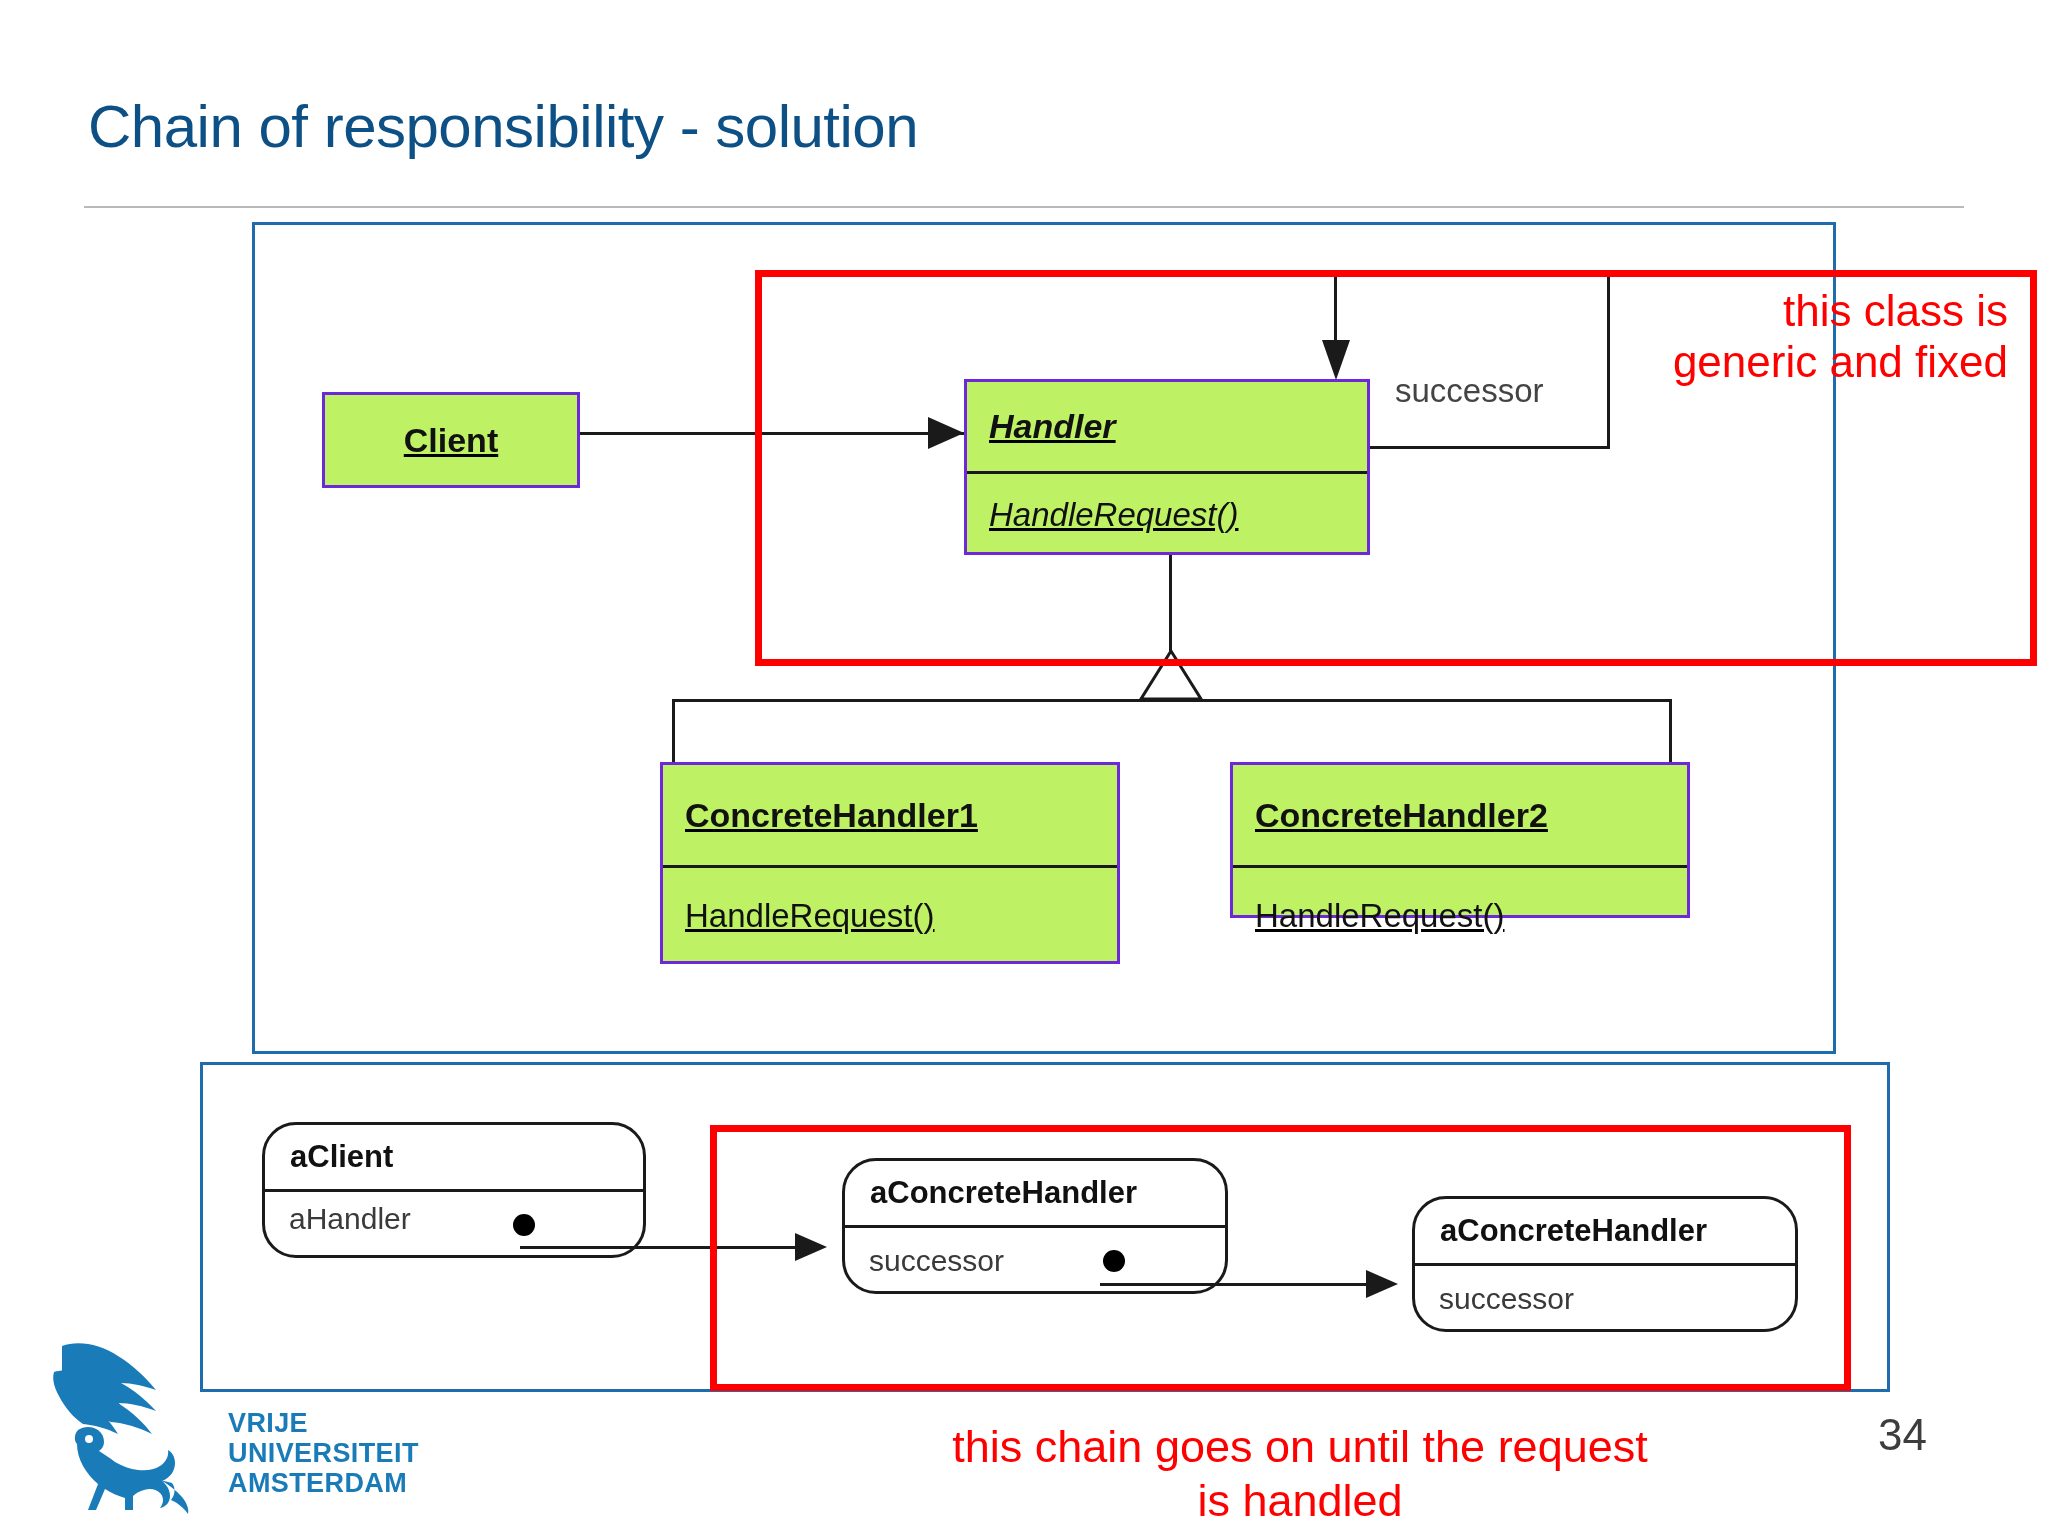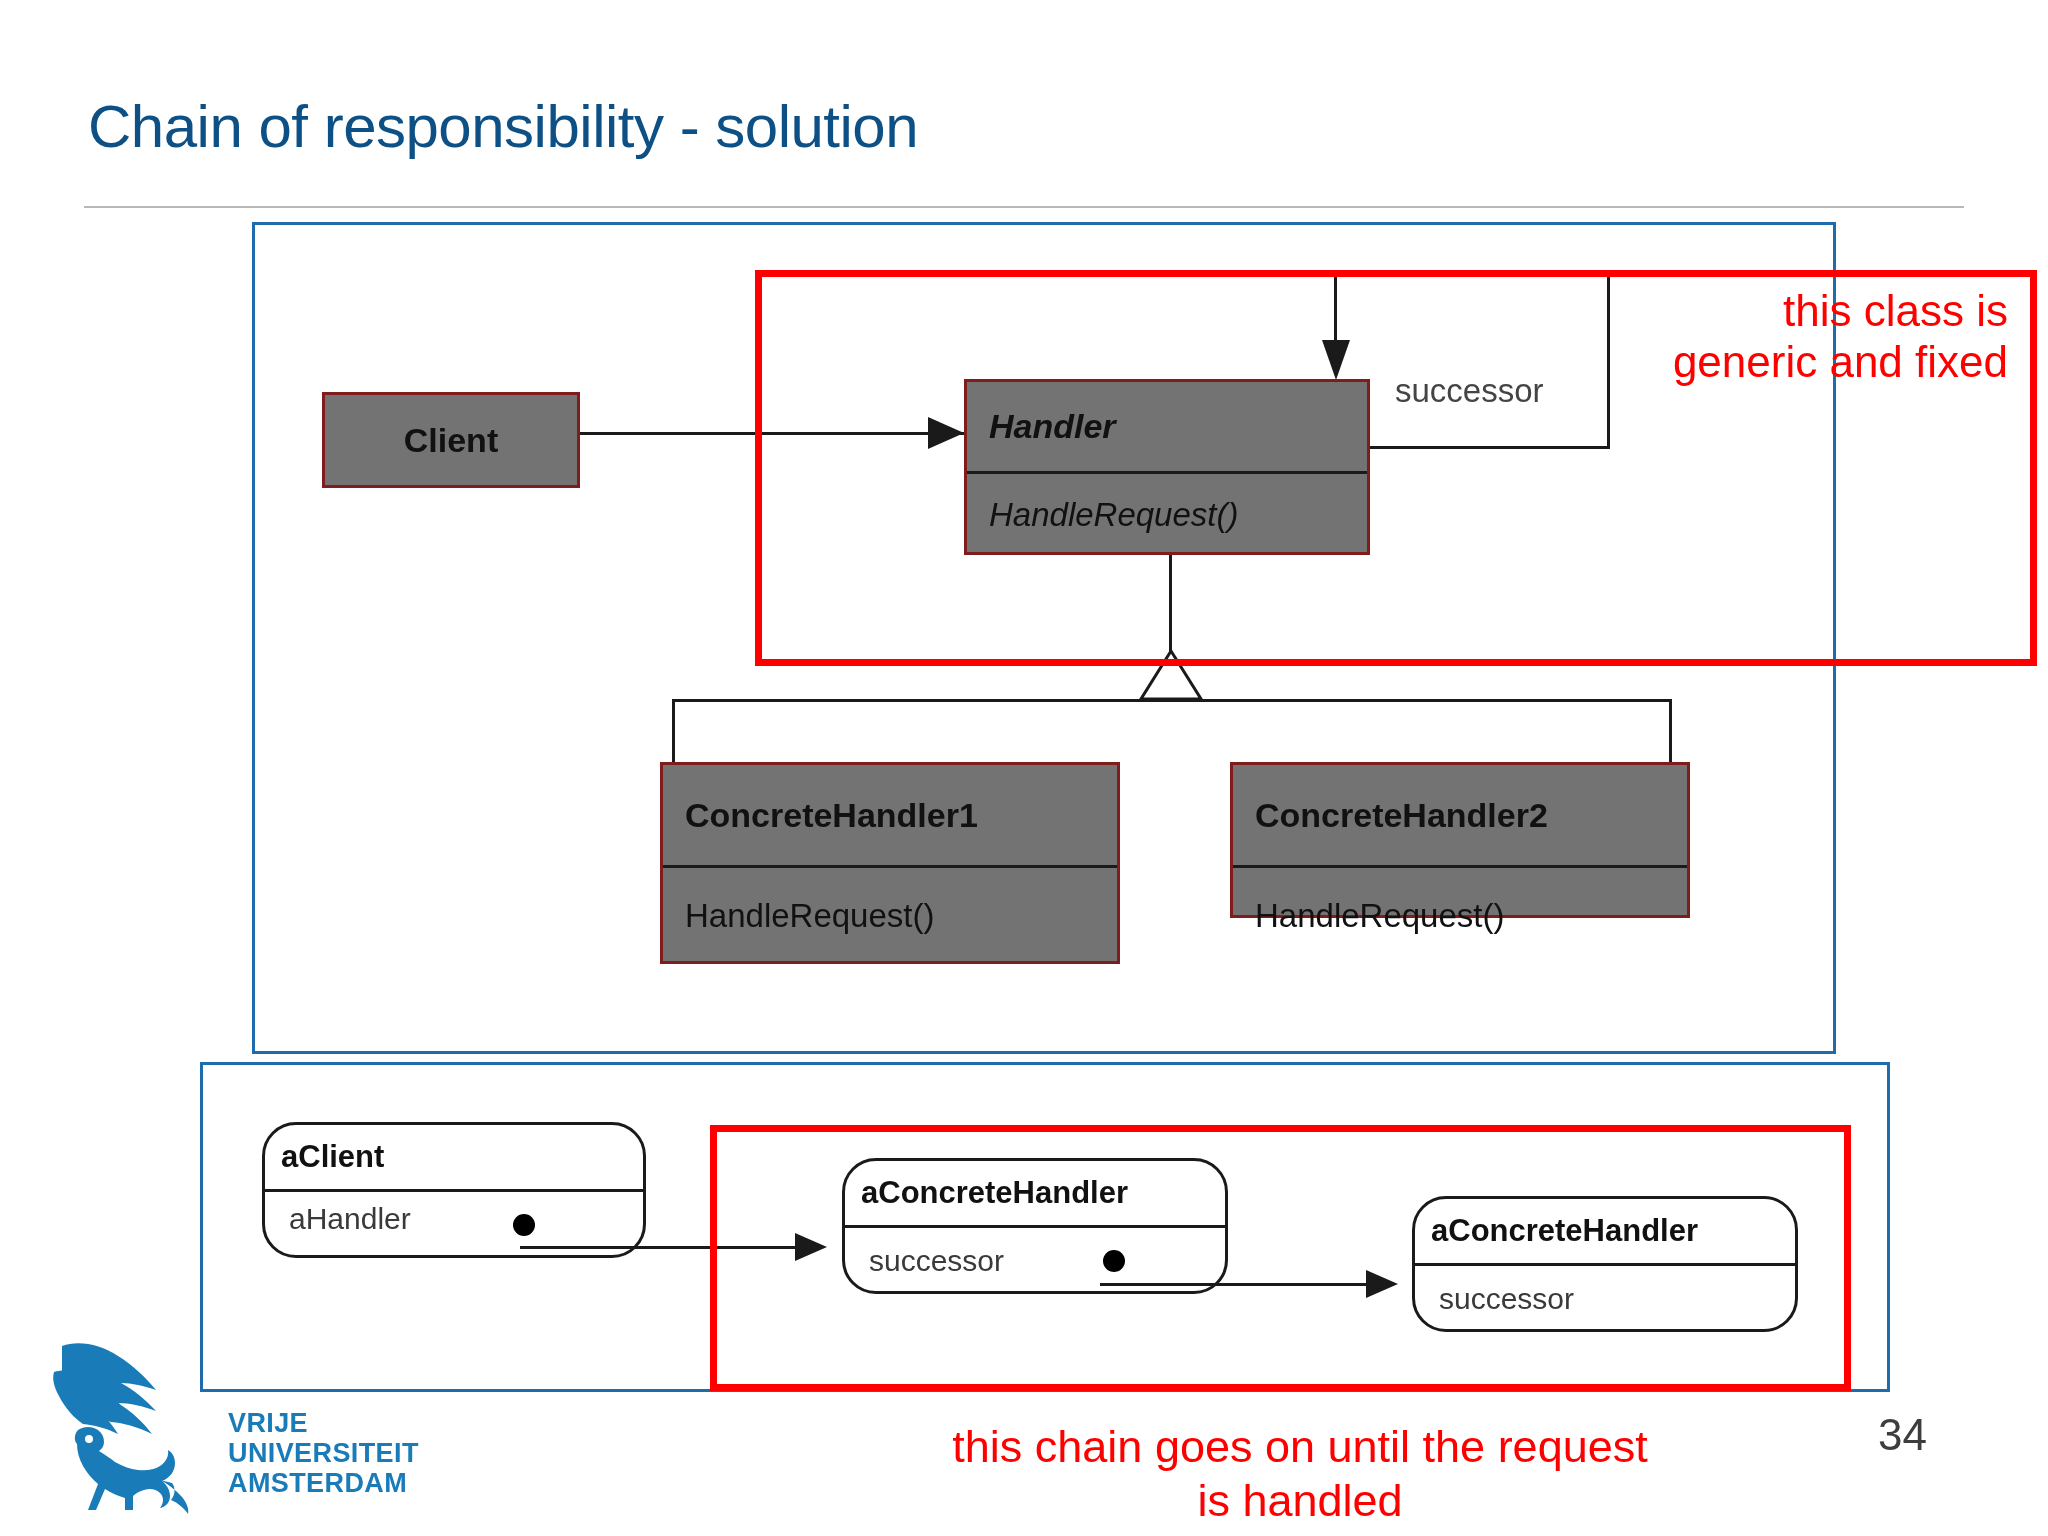--- a/index.html
+++ b/index.html
@@ -91,23 +91,24 @@
     top: 1420px;
     width: 720px;
     text-align: center;
     font-size: 45px;
     line-height: 1.2;
   }
 
   
   .uml-class {
     position: absolute;
-    border: 3px solid #7f1d1d;
-    background: #737373;
+    border: 3px solid #6d28d9;
+    background: #bef264;
     box-sizing: border-box;
+    text-decoration: underline;
   }
   .uml-compartment {
     display: flex;
     align-items: center;
     padding-left: 22px;
     box-sizing: border-box;
     color: #111111;
     white-space: nowrap;
   }
   .uml-compartment.divider {
@@ -269,21 +270,21 @@
     background: #ffffff;
     box-sizing: border-box;
     overflow: hidden;
   }
   .obj-name-row {
     font-weight: bold;
     font-size: 31px;
     color: #111111;
     display: flex;
     align-items: center;
-    padding-left: 16px;
+    padding-left: 25px;
     box-sizing: border-box;
     white-space: nowrap;
   }
   .obj-attr-row {
     font-size: 30px;
     color: #3a3a3a;
     display: flex;
     align-items: center;
     padding-left: 24px;
     box-sizing: border-box;

